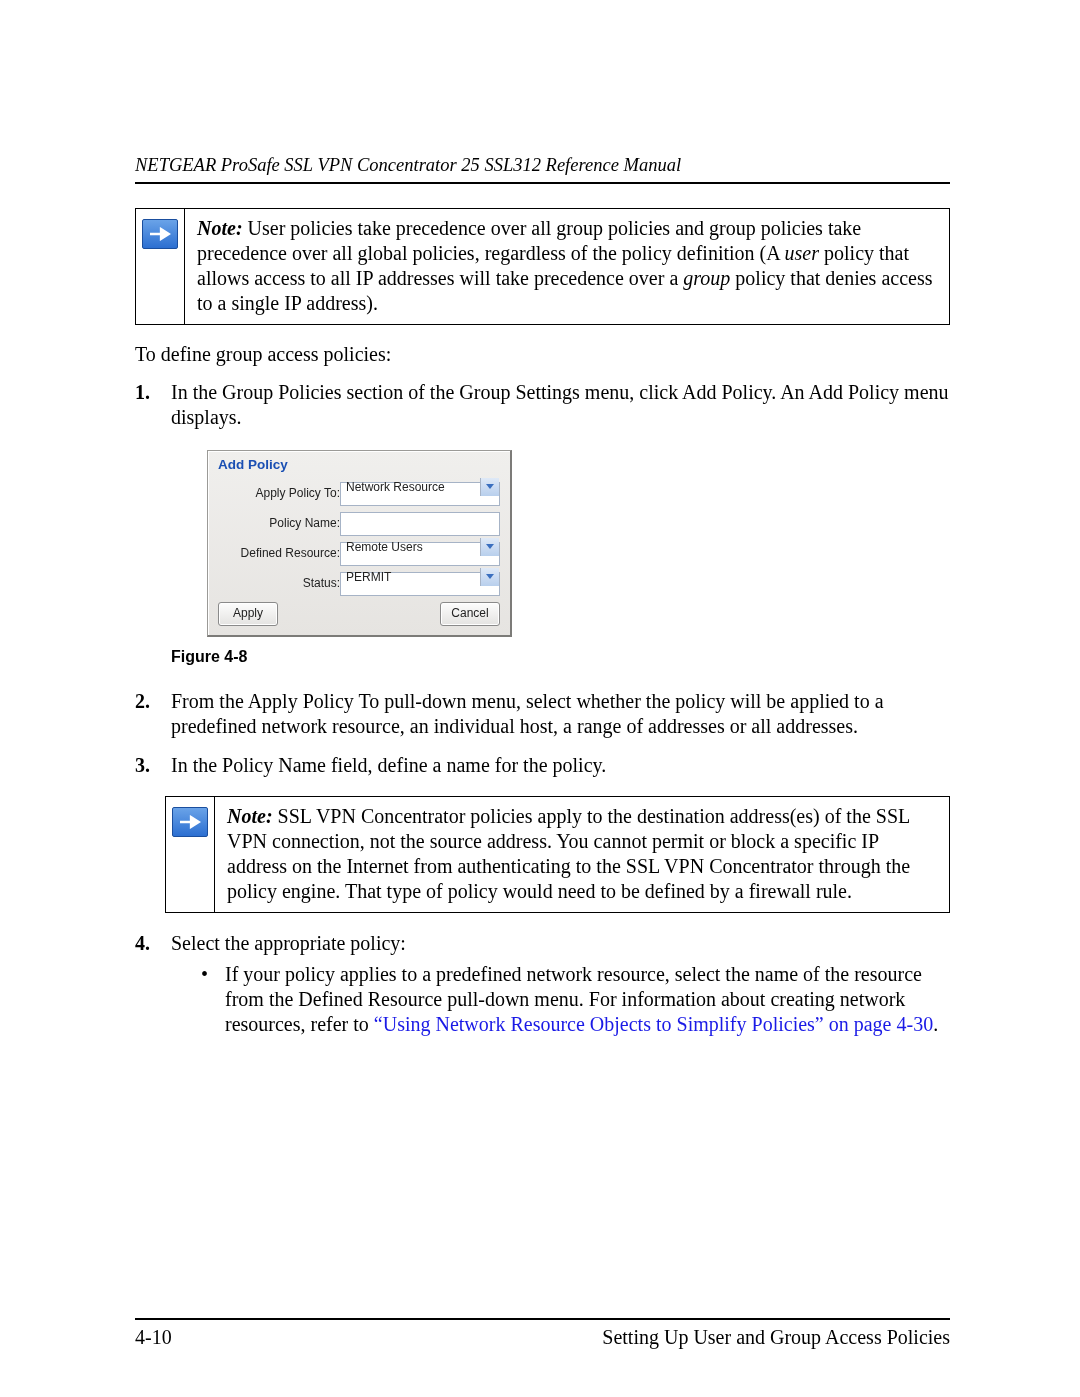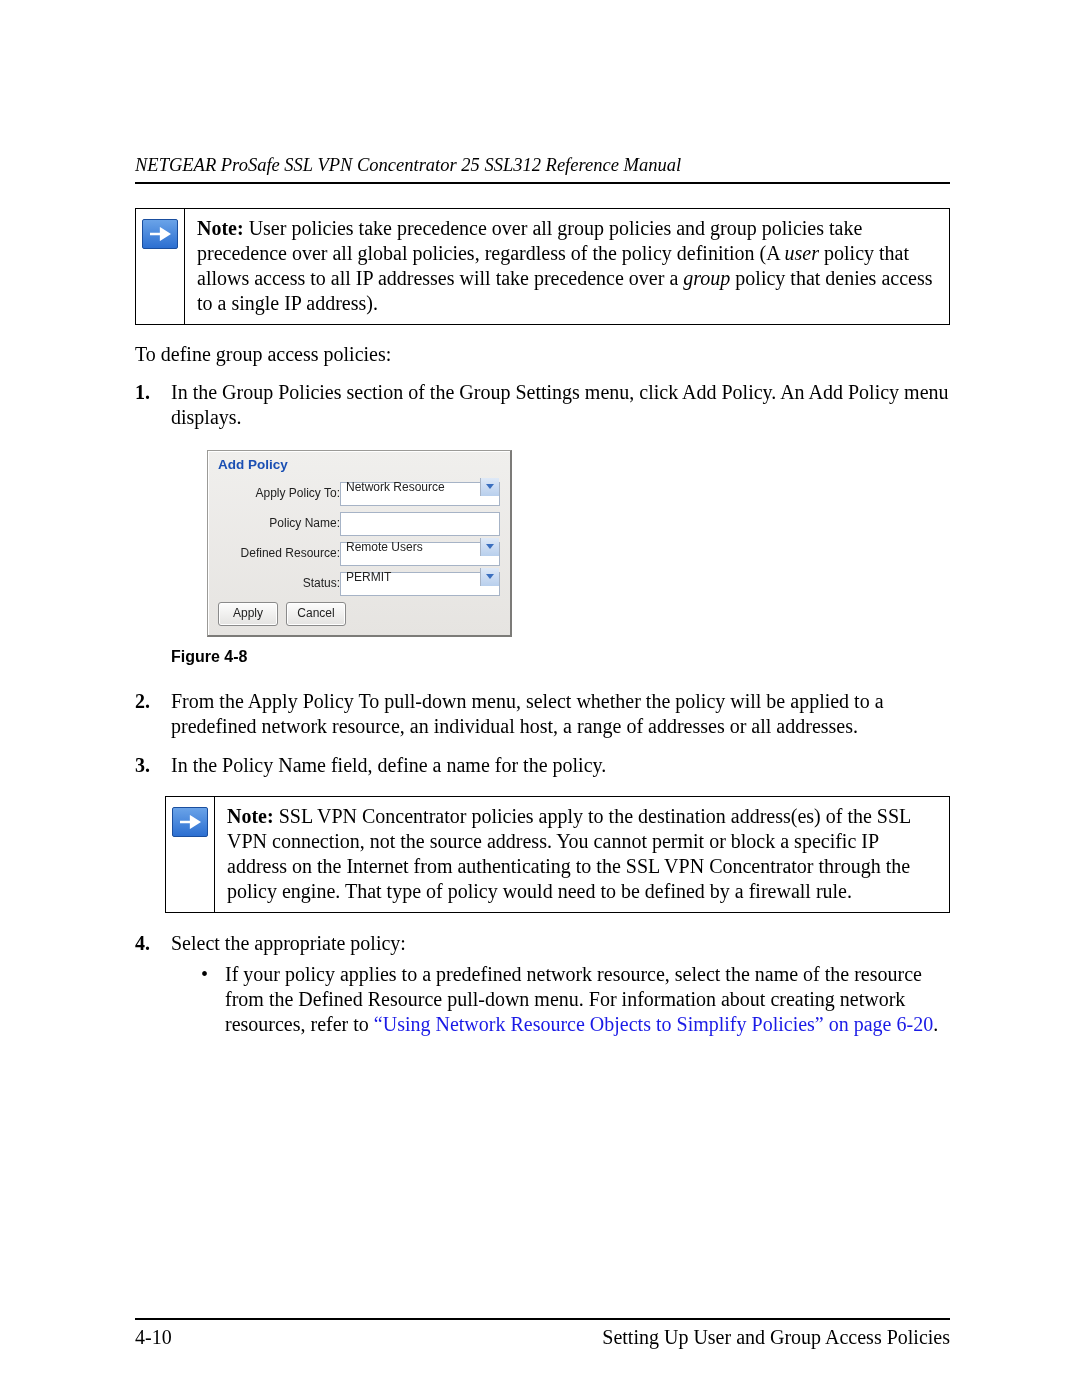--- a/index.html
+++ b/index.html
@@ -54,21 +54,21 @@
     align-items: center;
     justify-content: center;
   }
   .note-icon svg { display:block; }
   .note-text {
     padding: 7px 10px 8px 12px;
     font-size: 20px;
     line-height: 1.25;
     flex: 1;
   }
-  .note-text b { font-weight: bold; }
+  .note-text b { font-weight: bold; font-style: italic; }
   .note-text i { font-style: italic; }
 
   .intro-line {
     font-size: 20px;
     margin: 10px 0 14px 0;
   }
 
   ol.steps {
     list-style: none;
     padding: 0;
@@ -137,21 +137,21 @@
     height: 18px;
     border-left: 1px solid #a6b3c6;
     background: linear-gradient(#dfe9f7, #b8cfed);
     display: flex;
     align-items: center;
     justify-content: center;
   }
   .dlg-dd-btn svg { display:block; }
   .dlg-buttons {
     display: flex;
-    justify-content: flex-start;
+    justify-content: space-between;
     gap: 8px;
     margin-top: 6px;
   }
   .dlg-btn {
     min-width: 58px;
     height: 22px;
     border: 1px solid #8a8a8a;
     border-radius: 3px;
     background: linear-gradient(#fdfdfd, #e4e3e1);
     font-size: 12px;
@@ -318,21 +318,21 @@
           <b>Note:</b><span> SSL VPN Concentrator policies apply to the destination address(es) of the SSL VPN connection, not the source address. You cannot permit or block a specific IP address on the Internet from authenticating to the SSL VPN Concentrator through the policy engine. That type of policy would need to be defined by a firewall rule.</span>
         </div>
       </div>
     </li>
 
     <li>
       <span class="num">4.</span>
       <span>Select the appropriate policy:</span>
       <ul class="sub-bullets">
         <li>
-          <span>If your policy applies to a predefined network resource, select the name of the resource from the Defined Resource pull-down menu. For information about creating network resources, refer to </span><span class="link-ref">“Using Network Resource Objects to Simplify Policies” on page 6-20</span><span>.</span>
+          <span>If your policy applies to a predefined network resource, select the name of the resource from the Defined Resource pull-down menu. For information about creating network resources, refer to </span><span class="link-ref">“Using Network Resource Objects to Simplify Policies” on page 4-30</span><span>.</span>
         </li>
       </ul>
     </li>
   </ol>
 
 </div>
 
 <div class="footer">
   <div class="hr-bottom"></div>
   <div class="footer-row">

